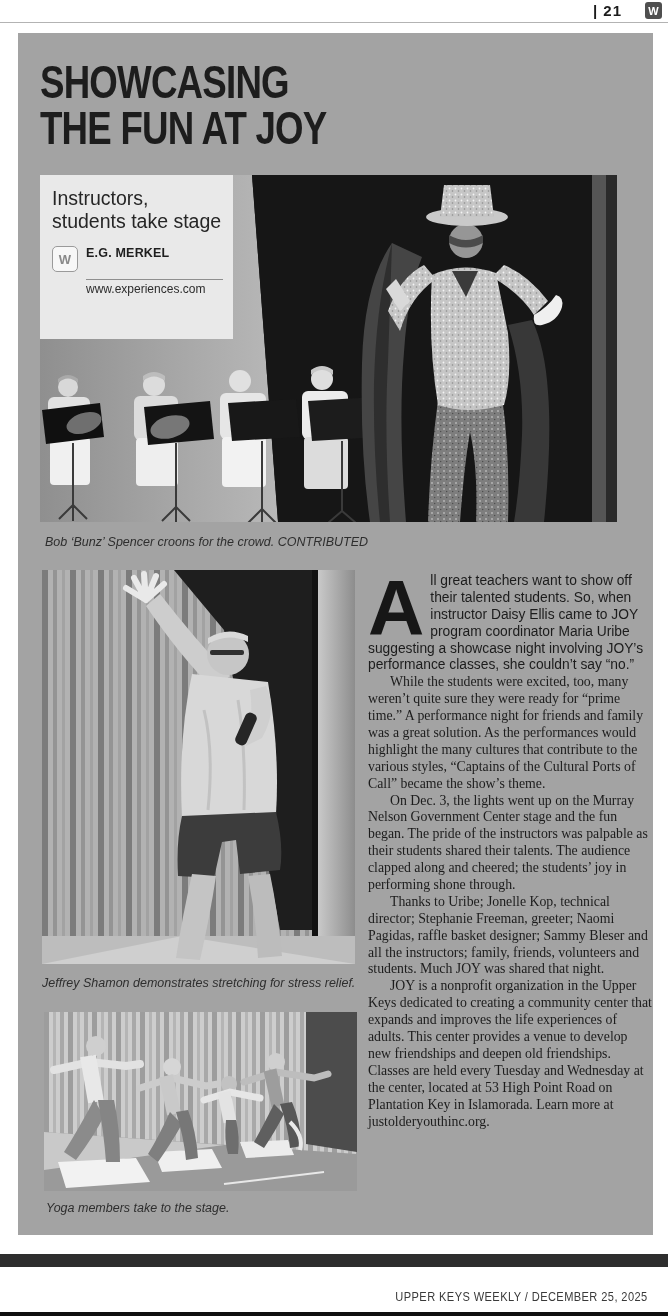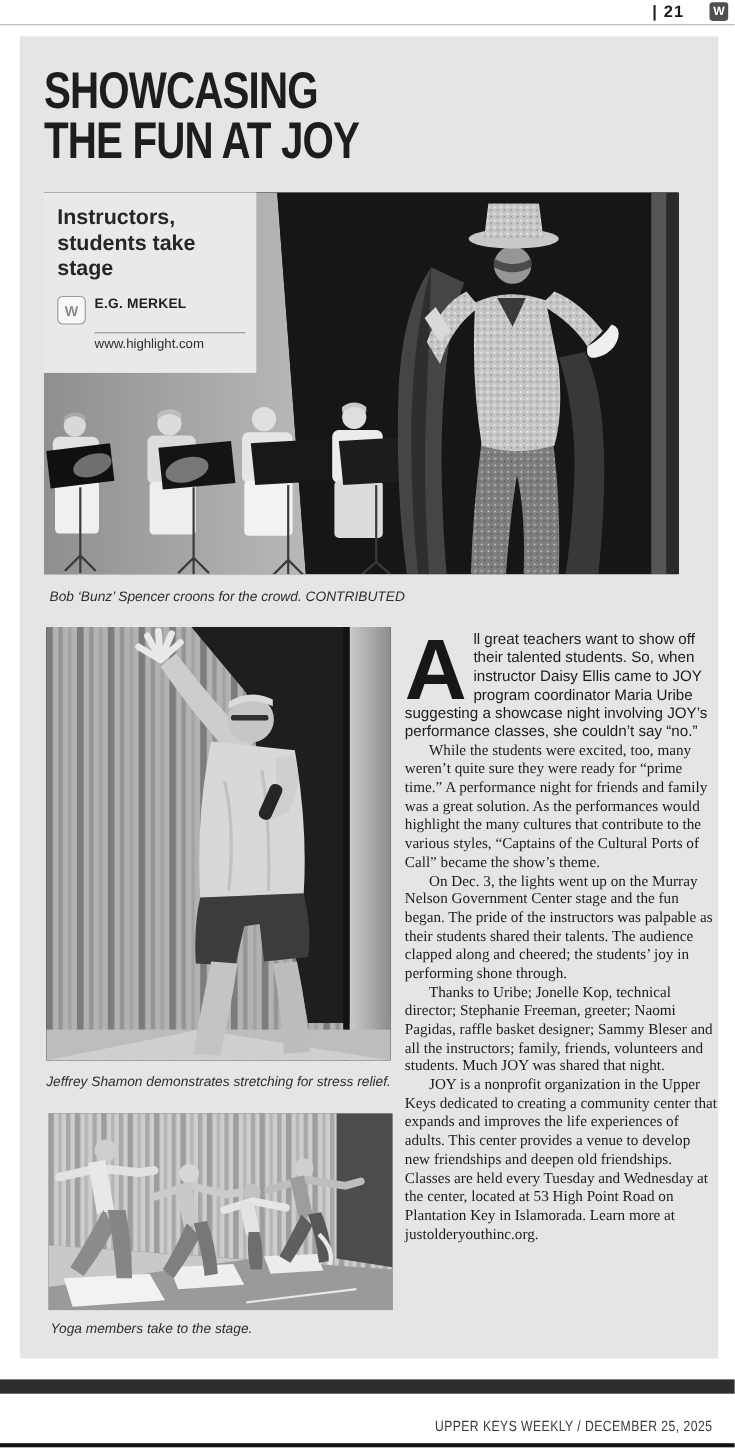--- a/index.html
+++ b/index.html
@@ -7,33 +7,33 @@
   body { font-family:"Liberation Sans", sans-serif; width:668px; height:1316px; position:relative; overflow:hidden; }
   .page { position:relative; width:668px; height:1316px; background:#ffffff; }
 
   
   .top-strip { position:absolute; top:2px; right:6px; display:flex; align-items:center; gap:23px; }
   .page-num { font-size:15px; font-weight:bold; color:#1c1c1c; letter-spacing:1px; }
   .w-logo { width:17px; height:17px; background:#4f4f4f; border-radius:3px; color:#fff; font-size:11px; font-weight:bold; display:flex; align-items:center; justify-content:center; }
   .top-rule { position:absolute; top:22px; left:0; width:668px; height:1px; background:#b3b3b3; }
 
   
-  .card { position:absolute; left:18px; top:33px; width:635px; height:1202px; background:#e5e5e5; }
+  .card { position:absolute; left:18px; top:33px; width:635px; height:1202px; background:#a3a3a3; }
 
   .headline { position:absolute; left:22px; top:26px; color:#1d1d1d; font-weight:bold;
               font-size:47px; line-height:0.97; letter-spacing:-1px;
               transform:scaleX(0.78); transform-origin:left top; white-space:nowrap; }
 
   
   .photo1 { position:absolute; left:22px; top:142px; width:577px; height:347px; overflow:hidden; background:#181818; }
   .photo1 svg, .photo2 svg, .photo3 svg { display:block; width:100%; height:100%; }
 
   
   .standfirst { position:absolute; left:22px; top:142px; width:193px; height:164px; background:#e9e9e9; padding:12px 10px 0 12px; z-index:5; }
-  .standfirst-title { font-size:19.5px; line-height:1.18; color:#262626;font-weight:bold; }
+  .standfirst-title { font-size:19.5px; line-height:1.18; color:#262626; }
   .byline-row { display:flex; margin-top:13px; gap:8px; align-items:flex-start; }
   .w-badge { width:26px; height:26px; background:#f7f7f7; border:1.5px solid #9a9a9a; border-radius:5px; color:#8a8a8a; font-weight:bold; font-size:13px; display:flex; align-items:center; justify-content:center; flex:0 0 auto; }
   .byline-col { flex:1; }
   .byline-name { font-size:12.5px; font-weight:bold; color:#1f1f1f; letter-spacing:0.2px; padding-bottom:19px; border-bottom:1px solid #8f8f8f; }
   .byline-site { font-size:12px; color:#2c2c2c; padding-top:2px; }
 
   .caption { position:absolute; font-style:italic; font-size:12.5px; color:#2e2e2e; }
   .cap1 { left:27px; top:502px;font-style:italic; }
   .cap2 { left:24px; top:943px;text-align:center; }
   .cap3 { left:28px; top:1168px; }
@@ -163,21 +163,21 @@
         </g>
       </svg>
     </div>
 
     <div class="standfirst">
       <div class="standfirst-title">Instructors, students take stage</div>
       <div class="byline-row">
         <div class="w-badge">W</div>
         <div class="byline-col">
           <div class="byline-name">E.G. MERKEL</div>
-          <div class="byline-site">www.highlight.com</div>
+          <div class="byline-site">www.experiences.com</div>
         </div>
       </div>
     </div>
 
     <div class="caption cap1">Bob ‘Bunz’ Spencer croons for the crowd. CONTRIBUTED</div>
 
     <div class="photo2">
       <svg viewBox="0 0 313 394" preserveAspectRatio="none">
         <defs>
           <pattern id="cur" width="28" height="10" patternUnits="userSpaceOnUse">

